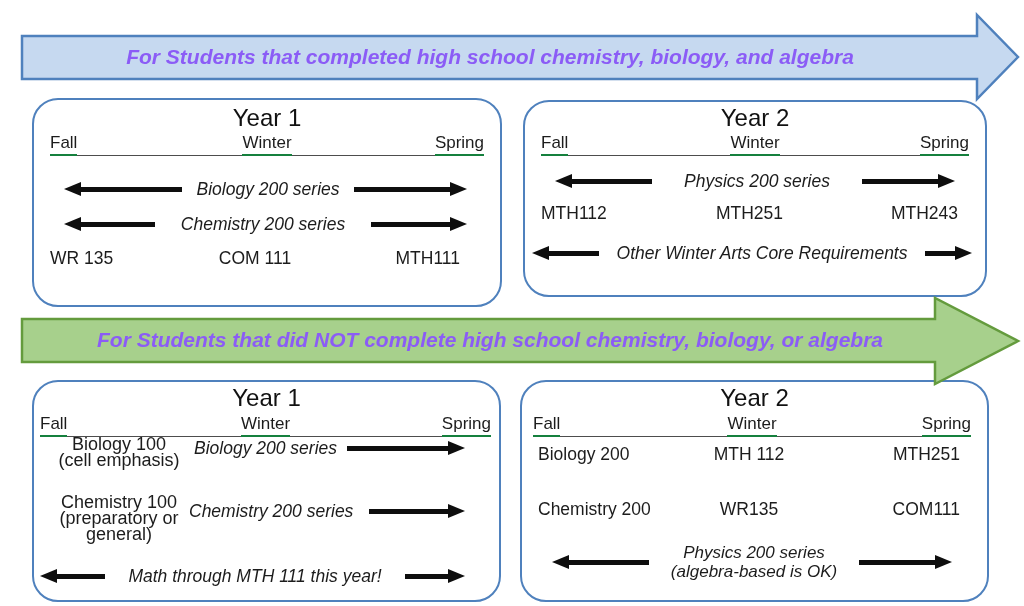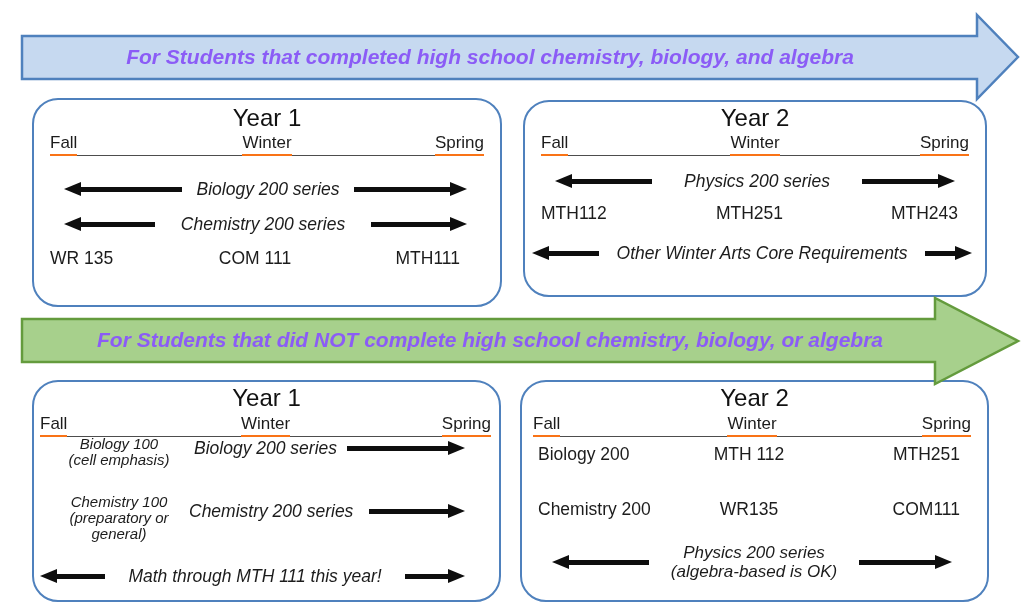--- a/index.html
+++ b/index.html
@@ -26,26 +26,26 @@
   }
   .seasons{
     position:absolute;display:flex;height:22px;
     border-bottom:1.5px solid #4d4d4d;font-size:17px;
   }
   .seasons span{flex:1;}
   .seasons .s-fall{text-align:left;}
   .seasons .s-winter{text-align:center;}
   .seasons .s-spring{text-align:right;}
   .seasons b{
-    font-weight:normal;display:inline-block;border-bottom:2px solid #f97316;
+    font-weight:normal;display:inline-block;border-bottom:2px solid #15803d;
     padding-bottom:1px;margin-bottom:-3px;
   }
   
   .crs{font-size:17.5px;white-space:nowrap;}
-  .small{font-style:italic;font-size:15px;line-height:16px;text-align:center;}
+  .small{font-size:18px;line-height:16px;text-align:center;}
   .courses{position:absolute;display:grid;grid-template-columns:1fr 1fr 1fr;}
   .courses .c-l{text-align:left;}
   .courses .c-c{text-align:center;}
   .courses .c-r{text-align:right;}
   
   .arrowrow{position:absolute;display:flex;align-items:center;}
   .arrow{display:flex;align-items:center;}
   .shaft{height:5px;background:#0e0e0e;flex:1;}
   .head-l{width:0;height:0;border-top:7px solid transparent;border-bottom:7px solid transparent;border-right:17px solid #0e0e0e;}
   .head-r{width:0;height:0;border-top:7px solid transparent;border-bottom:7px solid transparent;border-left:17px solid #0e0e0e;}

